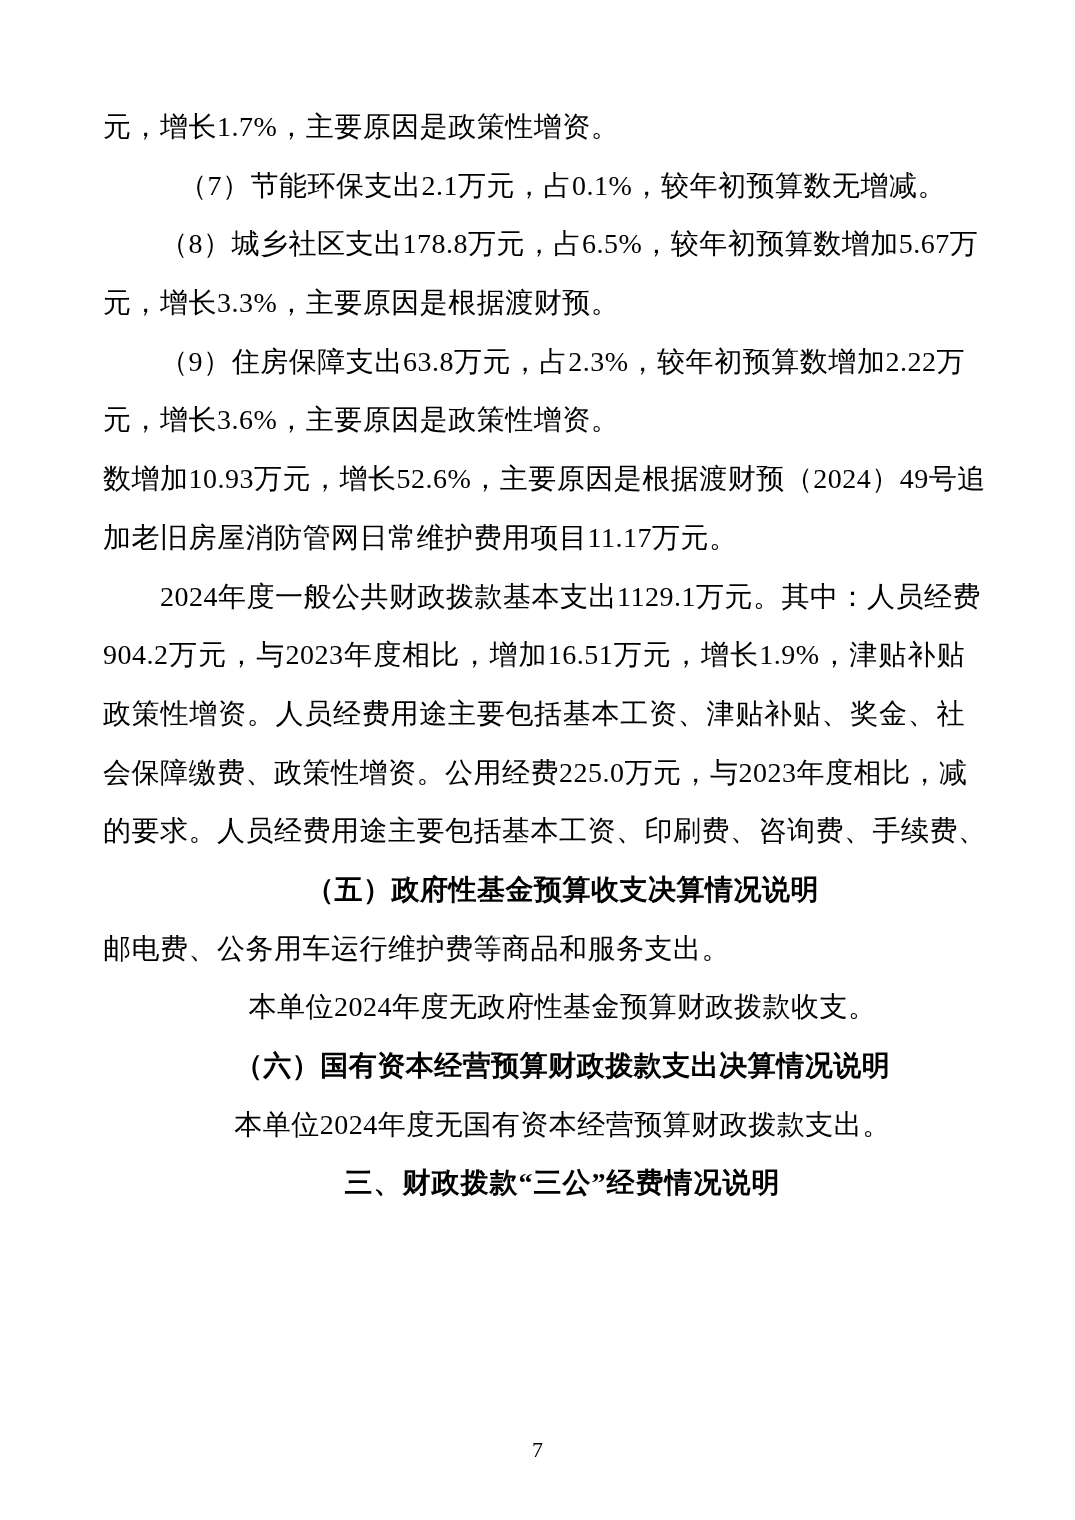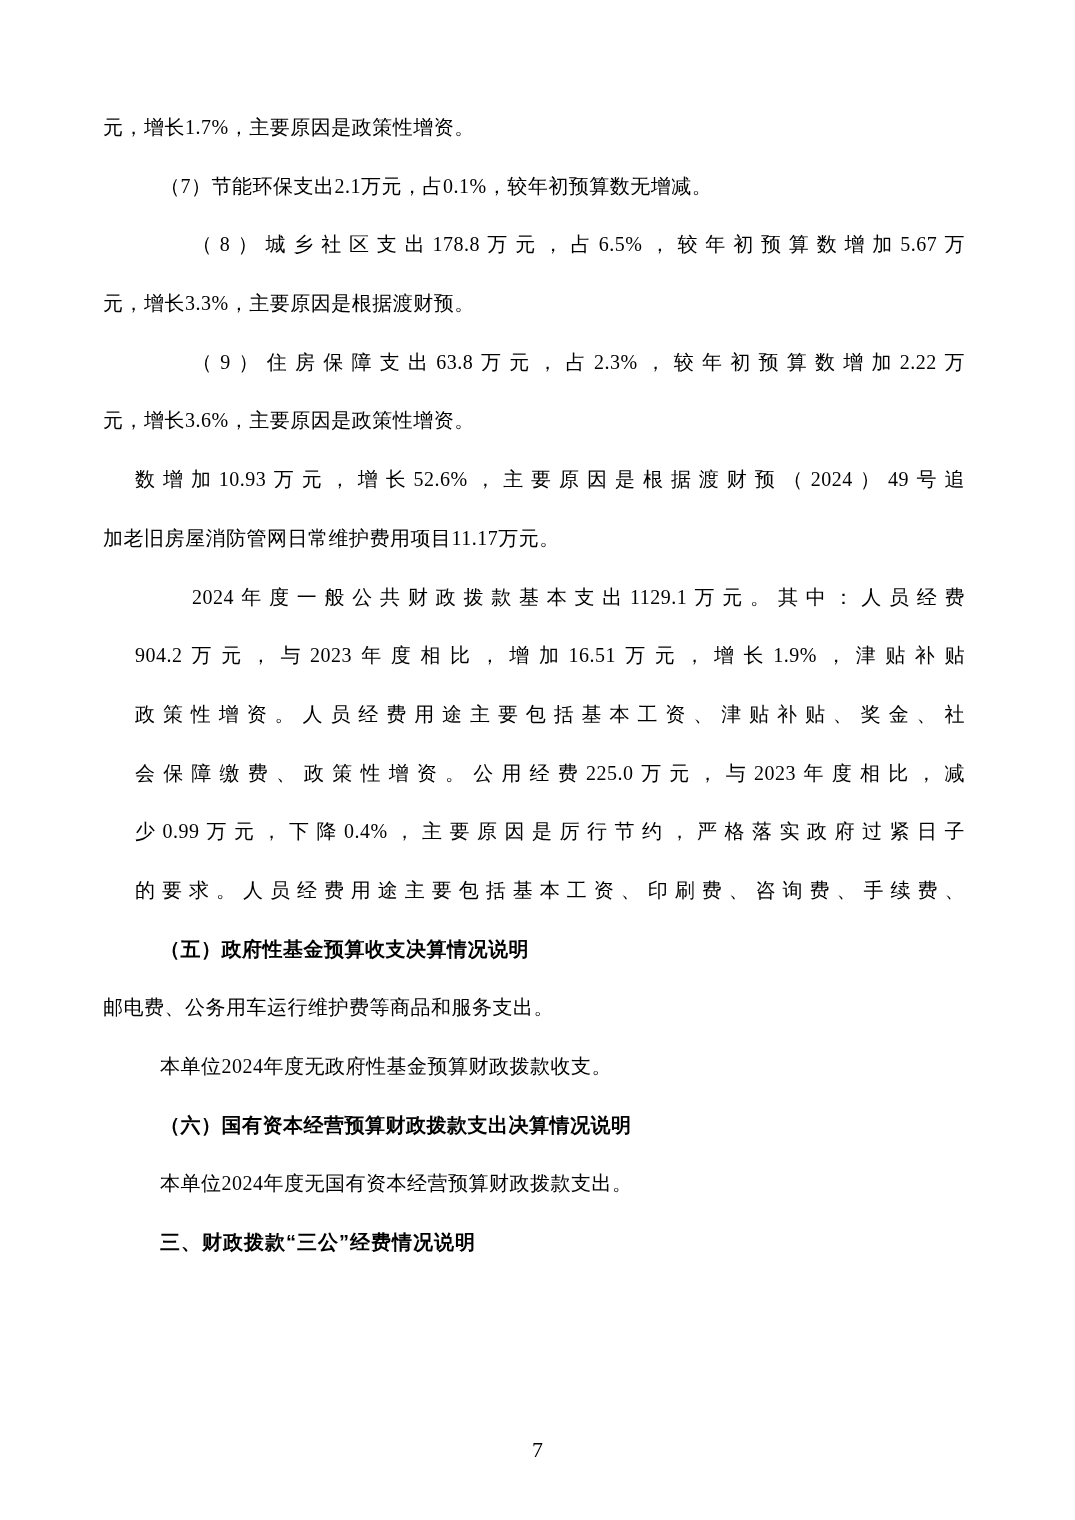--- a/index.html
+++ b/index.html
@@ -17,38 +17,38 @@
   }
   .content {
     position: absolute;
     left: 103px;
     top: 98px;
     width: 862px;
   }
   .line {
     height: 58.7px;
     line-height: 58.7px;
-    font-size: 20px;
+    font-size: 28px;
     white-space: nowrap;
     letter-spacing: 0.5px;
   }
   .indent {
     text-indent: 57px;
+    text-align: center;
   }
   .justify {
     text-align: justify;
     text-align-last: justify;
-    margin-left: 32px;
   }
   .heading {
     font-weight: bold;
   }
   .heading-hei {
     font-weight: bold;
-    font-family: Liberation Sans, sans-serif;
+    font-family: Liberation Serif, serif;
     letter-spacing: 1px;
   }
   .footer {
     position: absolute;
     top: 1430px;
     left: 0;
     width: 100%;
     text-align: center;
     font-size: 22px;
     line-height: 40px;
@@ -64,21 +64,20 @@
   <div class="line indent justify">（8）城乡社区支出178.8万元，占6.5%，较年初预算数增加5.67万</div>
   <div class="line">元，增长3.3%，主要原因是根据渡财预。</div>
   <div class="line indent justify">（9）住房保障支出63.8万元，占2.3%，较年初预算数增加2.22万</div>
   <div class="line">元，增长3.6%，主要原因是政策性增资。</div>
   <div class="line justify">数增加10.93万元，增长52.6%，主要原因是根据渡财预（2024）49号追</div>
   <div class="line">加老旧房屋消防管网日常维护费用项目11.17万元。</div>
   <div class="line indent justify">2024年度一般公共财政拨款基本支出1129.1万元。其中：人员经费</div>
   <div class="line justify">904.2万元，与2023年度相比，增加16.51万元，增长1.9%，津贴补贴</div>
   <div class="line justify">政策性增资。人员经费用途主要包括基本工资、津贴补贴、奖金、社</div>
   <div class="line justify">会保障缴费、政策性增资。公用经费225.0万元，与2023年度相比，减</div>
-  <div class="line justify">少0.99万元，下降0.4%，主要原因是厉行节约，严格落实政府过紧日子</div>
   <div class="line justify">的要求。人员经费用途主要包括基本工资、印刷费、咨询费、手续费、</div>
   <div class="line indent heading">（五）政府性基金预算收支决算情况说明</div>
   <div class="line">邮电费、公务用车运行维护费等商品和服务支出。</div>
   <div class="line indent">本单位2024年度无政府性基金预算财政拨款收支。</div>
   <div class="line indent heading">（六）国有资本经营预算财政拨款支出决算情况说明</div>
   <div class="line indent">本单位2024年度无国有资本经营预算财政拨款支出。</div>
   <div class="line indent heading-hei">三、财政拨款“三公”经费情况说明</div>
 </div>
 
 <div class="footer">7</div>

